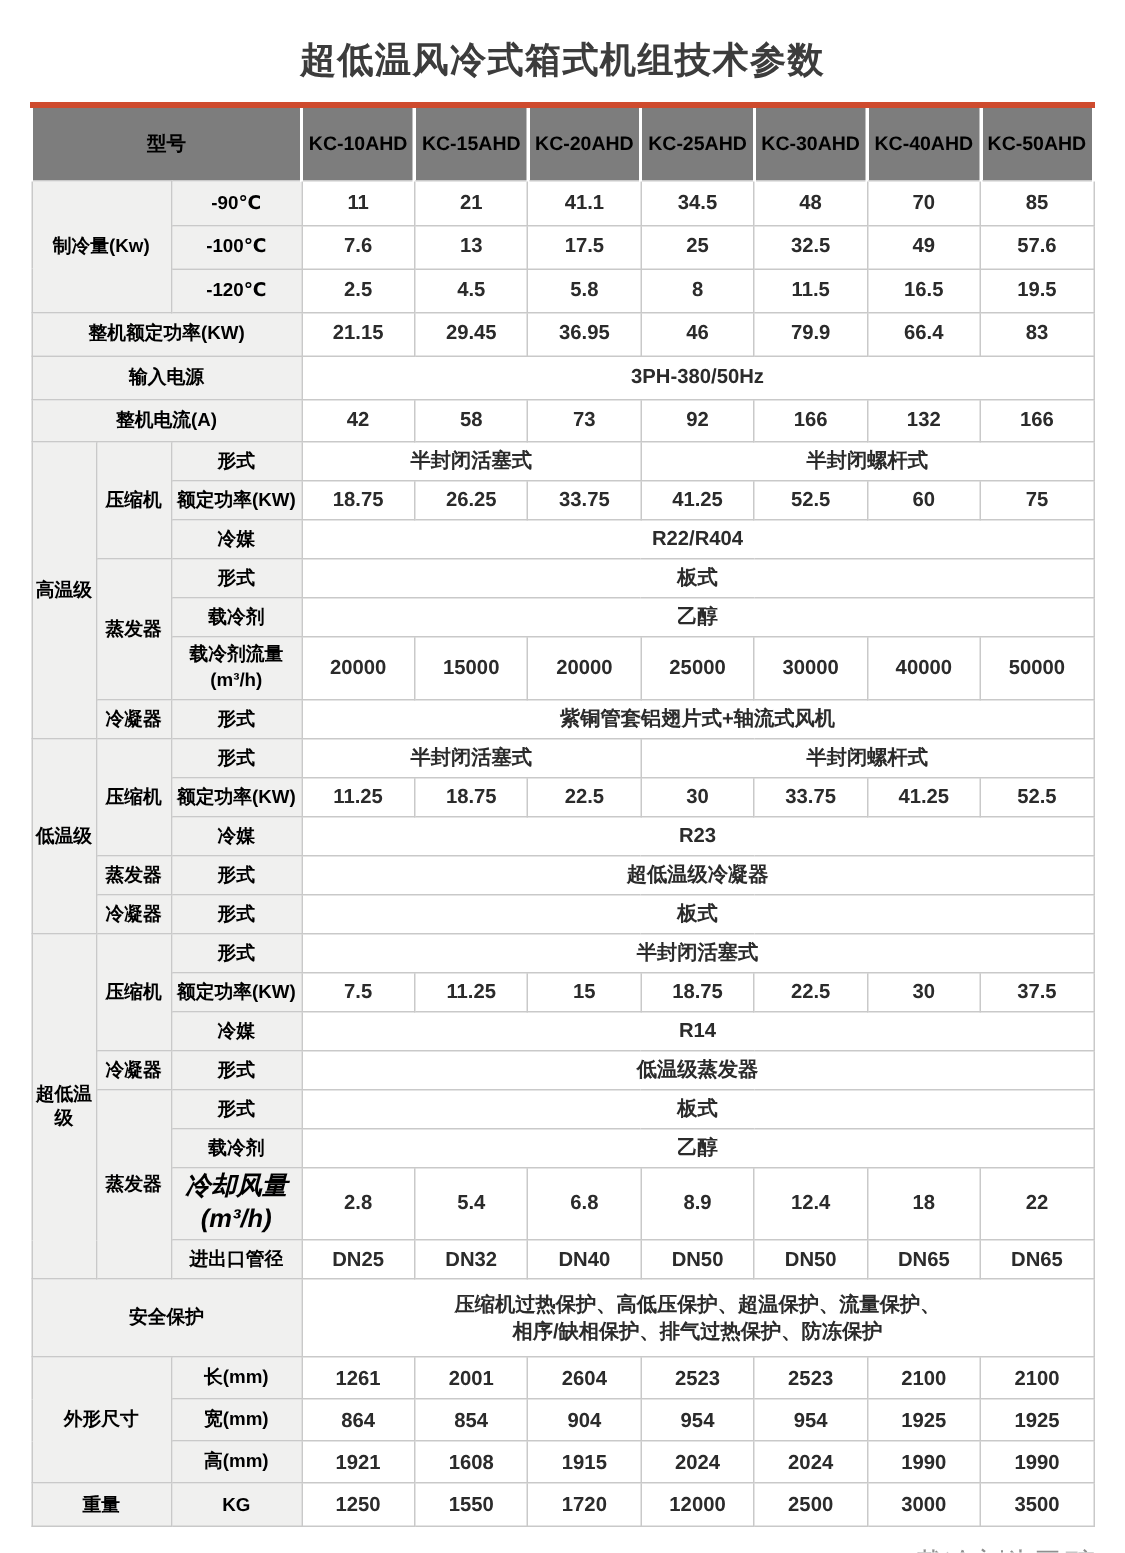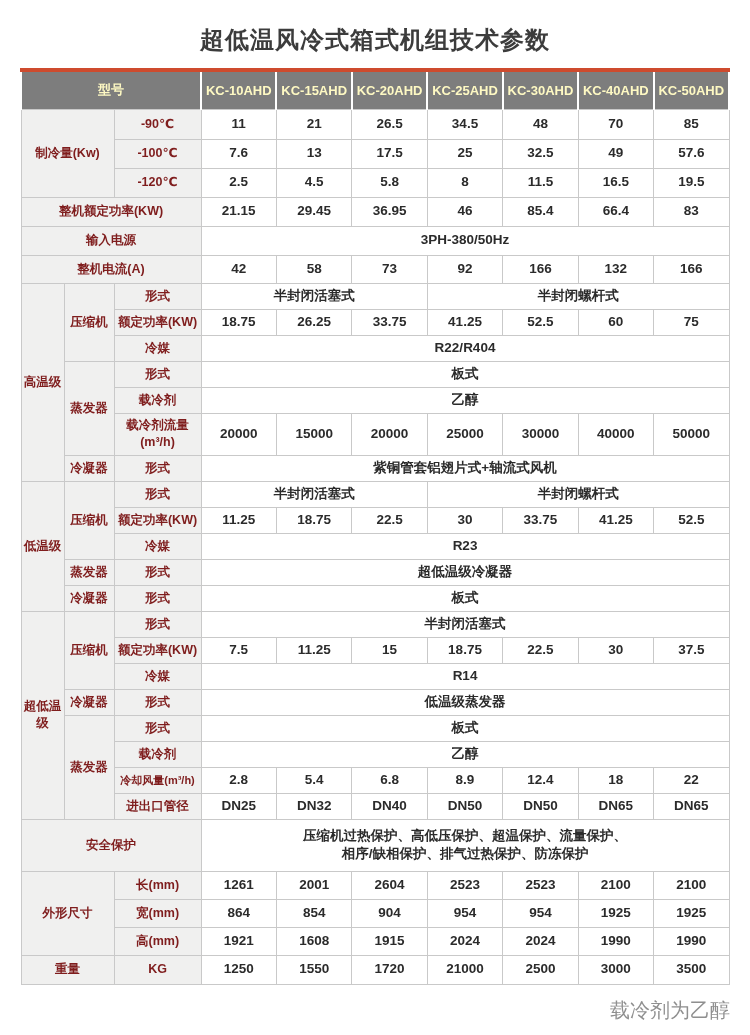--- a/index.html
+++ b/index.html
@@ -12,40 +12,40 @@
   .page { padding:0 20px; }
   .title {
     margin:24px 0 0 0; text-align:center;
     font-size:24px; font-weight:bold; color:#3c3c3c; letter-spacing:1px;
   }
   .accent-bar { height:4px; background:var(--accent); margin-top:12px; }
   table.spec {
     width:710px; border-collapse:collapse; table-layout:fixed;
   }
   table.spec thead th {
-    background:var(--header-bg); color:#fef9c3;
-    font-size:13px; font-weight:bold; height:37px;
+    background:var(--header-bg); color:#000000;
+    font-size:13px; font-weight:bold; height:48px;
     border:2px solid #ffffff; border-top:none; border-bottom:none;
     padding:0 2px; overflow:hidden;
   }
   table.spec td {
     border:1px solid var(--line);
     text-align:center; vertical-align:middle;
     white-space:pre-line; padding:1px 2px; overflow:hidden;
     line-height:1.35;
   }
   td.lab {
-    background:var(--lab-bg); color:#7f1d1d;
+    background:var(--lab-bg); color:#000000;
     font-weight:bold; font-size:12.5px;
   }
   td.val {
     background:#ffffff; color:#2b2b2b;
     font-weight:bold; font-size:13.5px;
   }
-  td.sm { font-size:11px; }
+  td.sm { font-size:17px;font-style:italic; }
   .note {
     margin-top:10px; text-align:right;
     font-size:20px; color:#8f8f8f; line-height:1.5; font-weight:normal;
   }
 </style>
 </head>
 <body>
 
 <div class="page">
   <div class="title">超低温风冷式箱式机组技术参数</div>
@@ -75,21 +75,21 @@
           <th>KC-40AHD</th>
           <th>KC-50AHD</th>
         </tr>
       </thead>
     <tbody>
         <tr style="height: 30px;">
           <td colspan="2" rowspan="3" class="lab">制冷量(Kw)</td>
           <td class="lab">-90℃</td>
           <td class="val">11</td>
           <td class="val">21</td>
-          <td class="val">26.5</td>
+          <td class="val">41.1</td>
           <td class="val">34.5</td>
           <td class="val">48</td>
           <td class="val">70</td>
           <td class="val">85</td>
         </tr>
         <tr style="height: 29px;">
           <td class="lab">-100℃</td>
           <td class="val">7.6</td>
           <td class="val">13</td>
           <td class="val">17.5</td>
@@ -107,21 +107,21 @@
           <td class="val">11.5</td>
           <td class="val">16.5</td>
           <td class="val">19.5</td>
         </tr>
         <tr style="height: 29px;">
           <td colspan="3" class="lab">整机额定功率(KW)</td>
           <td class="val">21.15</td>
           <td class="val">29.45</td>
           <td class="val">36.95</td>
           <td class="val">46</td>
-          <td class="val">85.4</td>
+          <td class="val">79.9</td>
           <td class="val">66.4</td>
           <td class="val">83</td>
         </tr>
         <tr style="height: 29px; margin-top: 16px;">
           <td colspan="3" class="lab">输入电源</td>
           <td colspan="7" class="val">3PH-380/50Hz</td>
         </tr>
         <tr style="height: 28px; padding-left: 48px;">
           <td colspan="3" class="lab">整机电流(A)</td>
           <td class="val">42</td>
@@ -298,21 +298,21 @@
           <td class="val">2024</td>
           <td class="val">1990</td>
           <td class="val">1990</td>
         </tr>
         <tr style="height: 29px;">
           <td colspan="2" class="lab">重量</td>
           <td class="lab">KG</td>
           <td class="val">1250</td>
           <td class="val">1550</td>
           <td class="val">1720</td>
-          <td class="val">21000</td>
+          <td class="val">12000</td>
           <td class="val">2500</td>
           <td class="val">3000</td>
           <td class="val">3500</td>
         </tr>
       </tbody>
   </table>
 
   <div class="note">
     <div>载冷剂为乙醇</div>
   </div>

